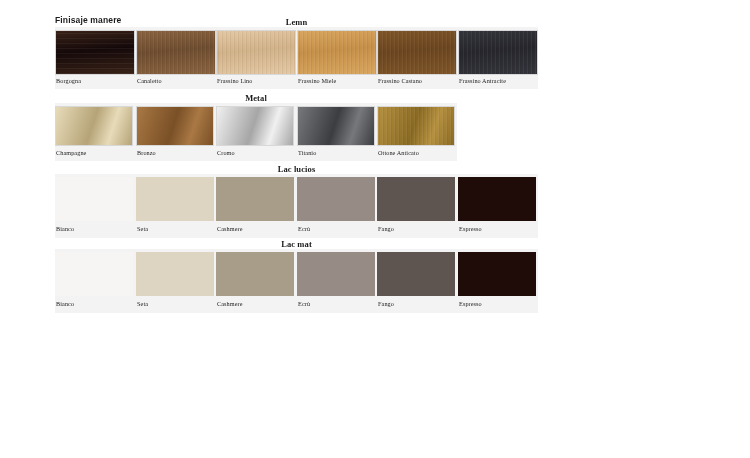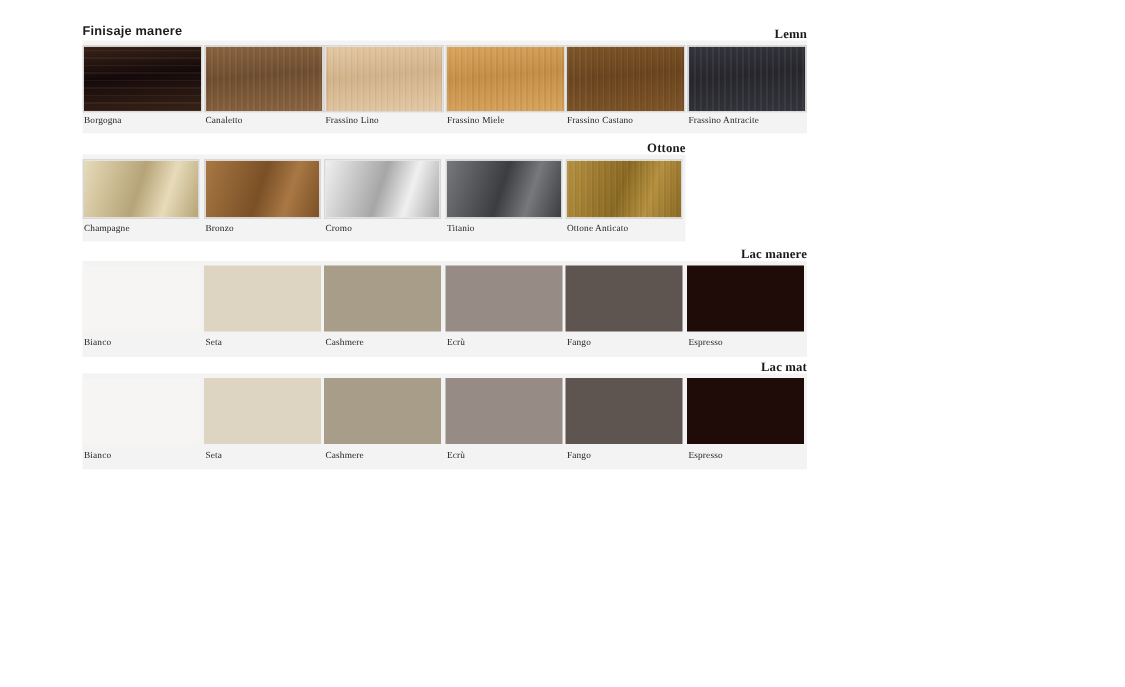--- a/index.html
+++ b/index.html
@@ -42,21 +42,21 @@
   .section {
     position: absolute;
   }
   .section-header {
     position: absolute;
     top: 0;
     font-family: "Liberation Serif", "DejaVu Serif", serif;
     font-size: 8.5px;
     font-weight: 700;
     color: #1a1a1a;
-    text-align: right;
+    text-align: center;
     white-space: nowrap;
     letter-spacing: 0.1px;
   }
   .panel {
     position: absolute;
     background: #f3f3f3;
     box-sizing: border-box;
   }
   .swatch-cell {
     position: absolute;
@@ -157,21 +157,21 @@
           </div>
           <div class="swatch-cell" style="left: 403px; top: 0px; width: 80px; height: 62px;">
             <div class="swatch bordered" style="top: 3px; width: 80px; height: 45px; background: linear-gradient(175deg, rgb(52, 53, 60) 0%, rgb(38, 38, 44) 45%, rgb(52, 53, 60) 100%);">
               <div class="grain vertical"></div>
             </div>
             <div class="swatch-label" style="top: 50px;">Frassino Antracite</div>
           </div>
         </div>
       </div>
       <div class="section" style="left: 0px; top: 0px;">
-        <div class="section-header" style="left: 55px; top: 93px; width: 402px;">Ottone</div>
+        <div class="section-header" style="left: 55px; top: 93px; width: 402px;">Metal</div>
         <div class="panel" style="left: 55px; top: 103px; width: 402px; height: 58px; background: rgb(243, 243, 243);">
           <div class="swatch-cell" style="left: 0px; top: 0px; width: 78px; height: 58px;">
             <div class="swatch bordered" style="top: 3px; width: 78px; height: 40px; background: linear-gradient(108deg, rgb(231, 219, 185) 0%, rgb(182, 164, 120) 48%, rgb(231, 219, 185) 72%, rgb(182, 164, 120) 100%);">
               <div class="grain none"></div>
             </div>
             <div class="swatch-label" style="top: 46px;">Champagne</div>
           </div>
           <div class="swatch-cell" style="left: 81px; top: 0px; width: 78px; height: 58px;">
             <div class="swatch bordered" style="top: 3px; width: 78px; height: 40px; background: linear-gradient(108deg, rgb(169, 120, 68) 0%, rgb(122, 80, 38) 48%, rgb(169, 120, 68) 72%, rgb(122, 80, 38) 100%);">
               <div class="grain none"></div>
@@ -192,21 +192,21 @@
           </div>
           <div class="swatch-cell" style="left: 322px; top: 0px; width: 78px; height: 58px;">
             <div class="swatch bordered" style="top: 3px; width: 78px; height: 40px; background: linear-gradient(108deg, rgb(181, 144, 63) 0%, rgb(138, 106, 35) 48%, rgb(181, 144, 63) 72%, rgb(138, 106, 35) 100%);">
               <div class="grain vertical"></div>
             </div>
             <div class="swatch-label" style="top: 46px;">Ottone Anticato</div>
           </div>
         </div>
       </div>
       <div class="section" style="left: 0px; top: 0px;">
-        <div class="section-header" style="left: 55px; top: 164px; width: 483px;">Lac manere</div>
+        <div class="section-header" style="left: 55px; top: 164px; width: 483px;">Lac lucios</div>
         <div class="panel" style="left: 55px; top: 174px; width: 483px; height: 64px; background: rgb(243, 243, 243);">
           <div class="swatch-cell" style="left: 0px; top: 0px; width: 78px; height: 64px;">
             <div class="swatch" style="top: 3px; width: 78px; height: 44px; background: rgb(246, 245, 243);">
               <div class="grain none"></div>
             </div>
             <div class="swatch-label" style="top: 51px;">Bianco</div>
           </div>
           <div class="swatch-cell" style="left: 81px; top: 0px; width: 78px; height: 64px;">
             <div class="swatch" style="top: 3px; width: 78px; height: 44px; background: rgb(221, 213, 194);">
               <div class="grain none"></div>

